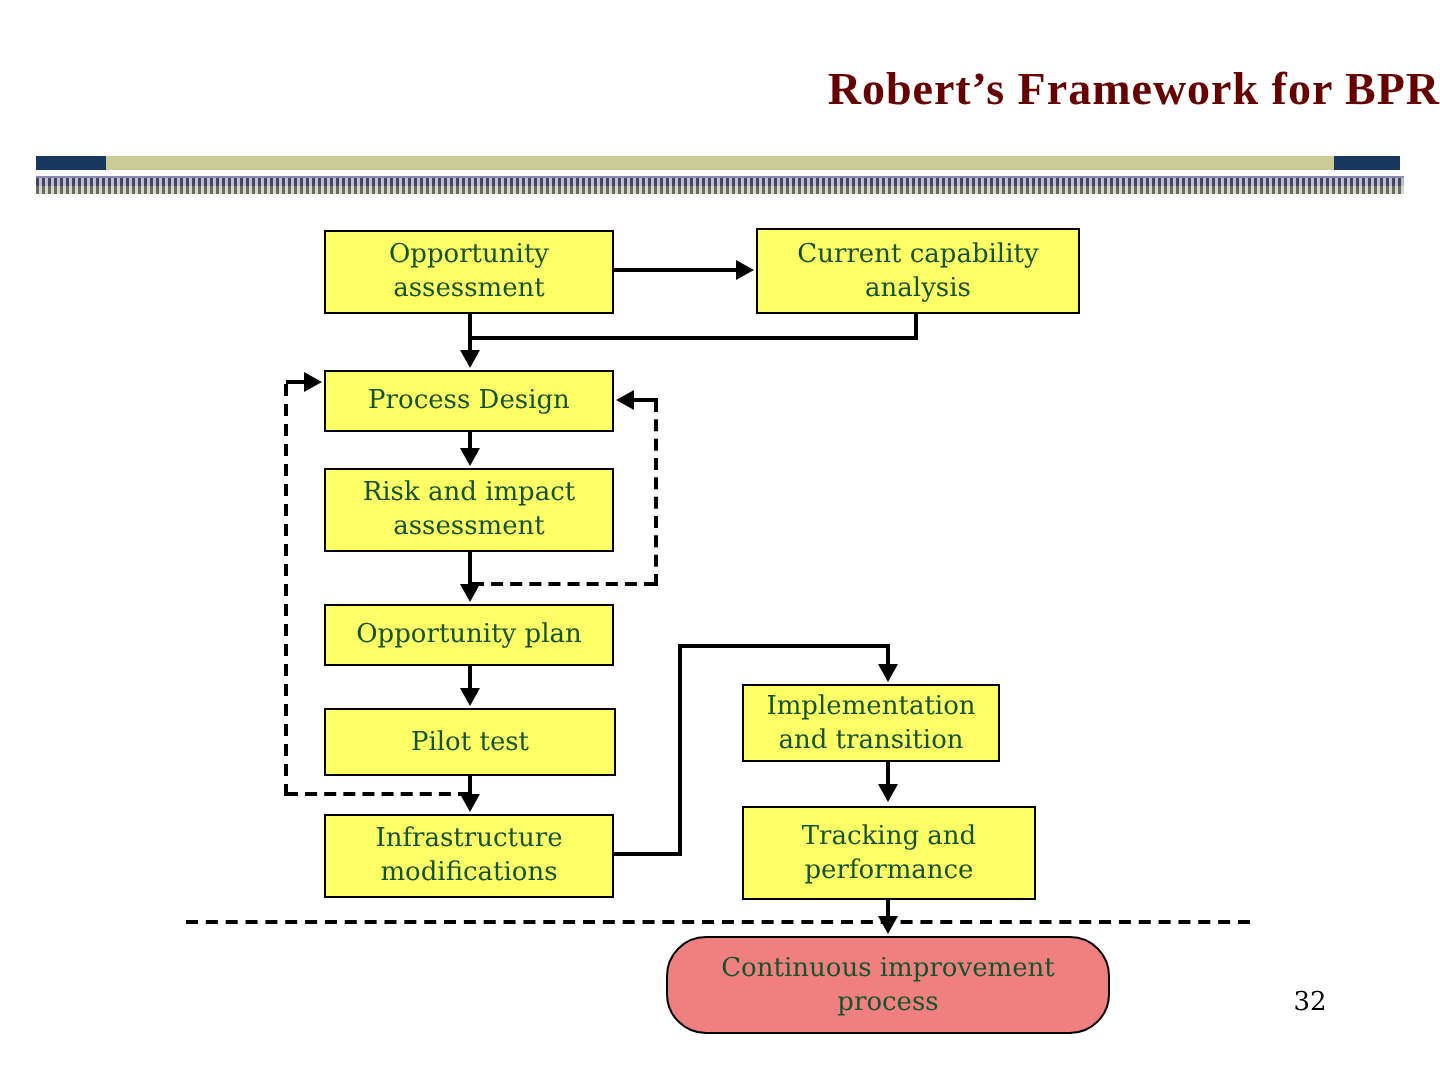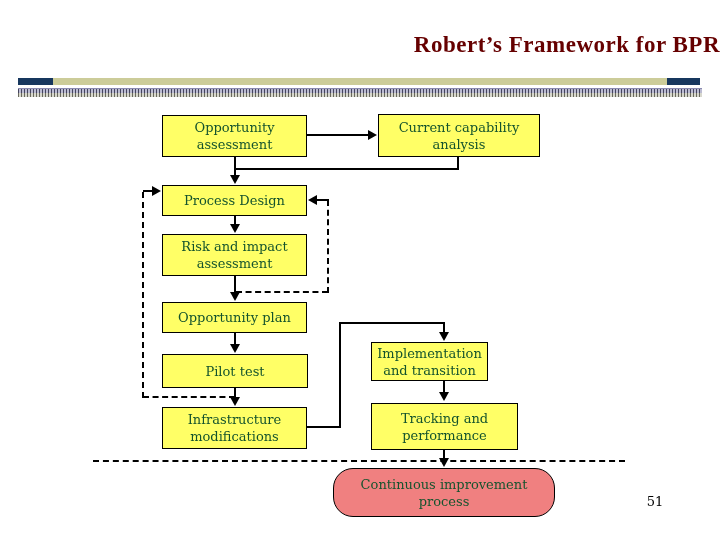--- a/index.html
+++ b/index.html
@@ -81,21 +81,21 @@
   <div class="node" style="left:378px;top:114px;width:162px;height:43px;">Current capability analysis</div>
 
   <div class="node" style="left:162px;top:185px;width:145px;height:31px;">Process Design</div>
 
   <div class="node" style="left:162px;top:234px;width:145px;height:42px;">Risk and impact assessment</div>
 
   <div class="node" style="left:162px;top:302px;width:145px;height:31px;">Opportunity plan</div>
 
   <div class="node" style="left:162px;top:354px;width:146px;height:34px;">Pilot test</div>
 
-  <div class="node" style="left:371px;top:342px;width:117px;height:39px;padding:2px 14px;">Implementation and transition</div>
+  <div class="node" style="left:371px;top:342px;width:129px;height:39px;padding:2px 14px;">Implementation and transition</div>
 
   <div class="node" style="left:162px;top:407px;width:145px;height:42px;text-align:center;">Infrastructure modifications</div>
 
   <div class="node" style="left:371px;top:403px;width:147px;height:47px;">Tracking and performance</div>
 
   <div class="node node-highlight" style="left:333px;top:468px;width:222px;height:49px;padding:2px 24px;">Continuous improvement process</div>
 
   <div class="ln" style="left:307px;top:134px;width:62px;height:2px;"></div>
   <div class="ah ah-right" style="left:368px;top:130px;"></div>
 
@@ -133,15 +133,15 @@
   <div class="dash-h" style="left:143px;top:190px;width:11px;"></div>
   <div class="ah ah-right" style="left:152px;top:186px;"></div>
 
   <div class="dash-h" style="left:236px;top:291px;width:92px;"></div>
   <div class="dash-v" style="left:327px;top:200px;height:93px;"></div>
   <div class="dash-h" style="left:317px;top:199px;width:12px;"></div>
   <div class="ah ah-left" style="left:308px;top:195px;"></div>
 
   <div class="page-dash" style="left:93px;top:460px;width:532px;"></div>
 
-  <div class="page-num">51</div>
+  <div class="page-num">32</div>
 
 </div>
 
 </body></html>

